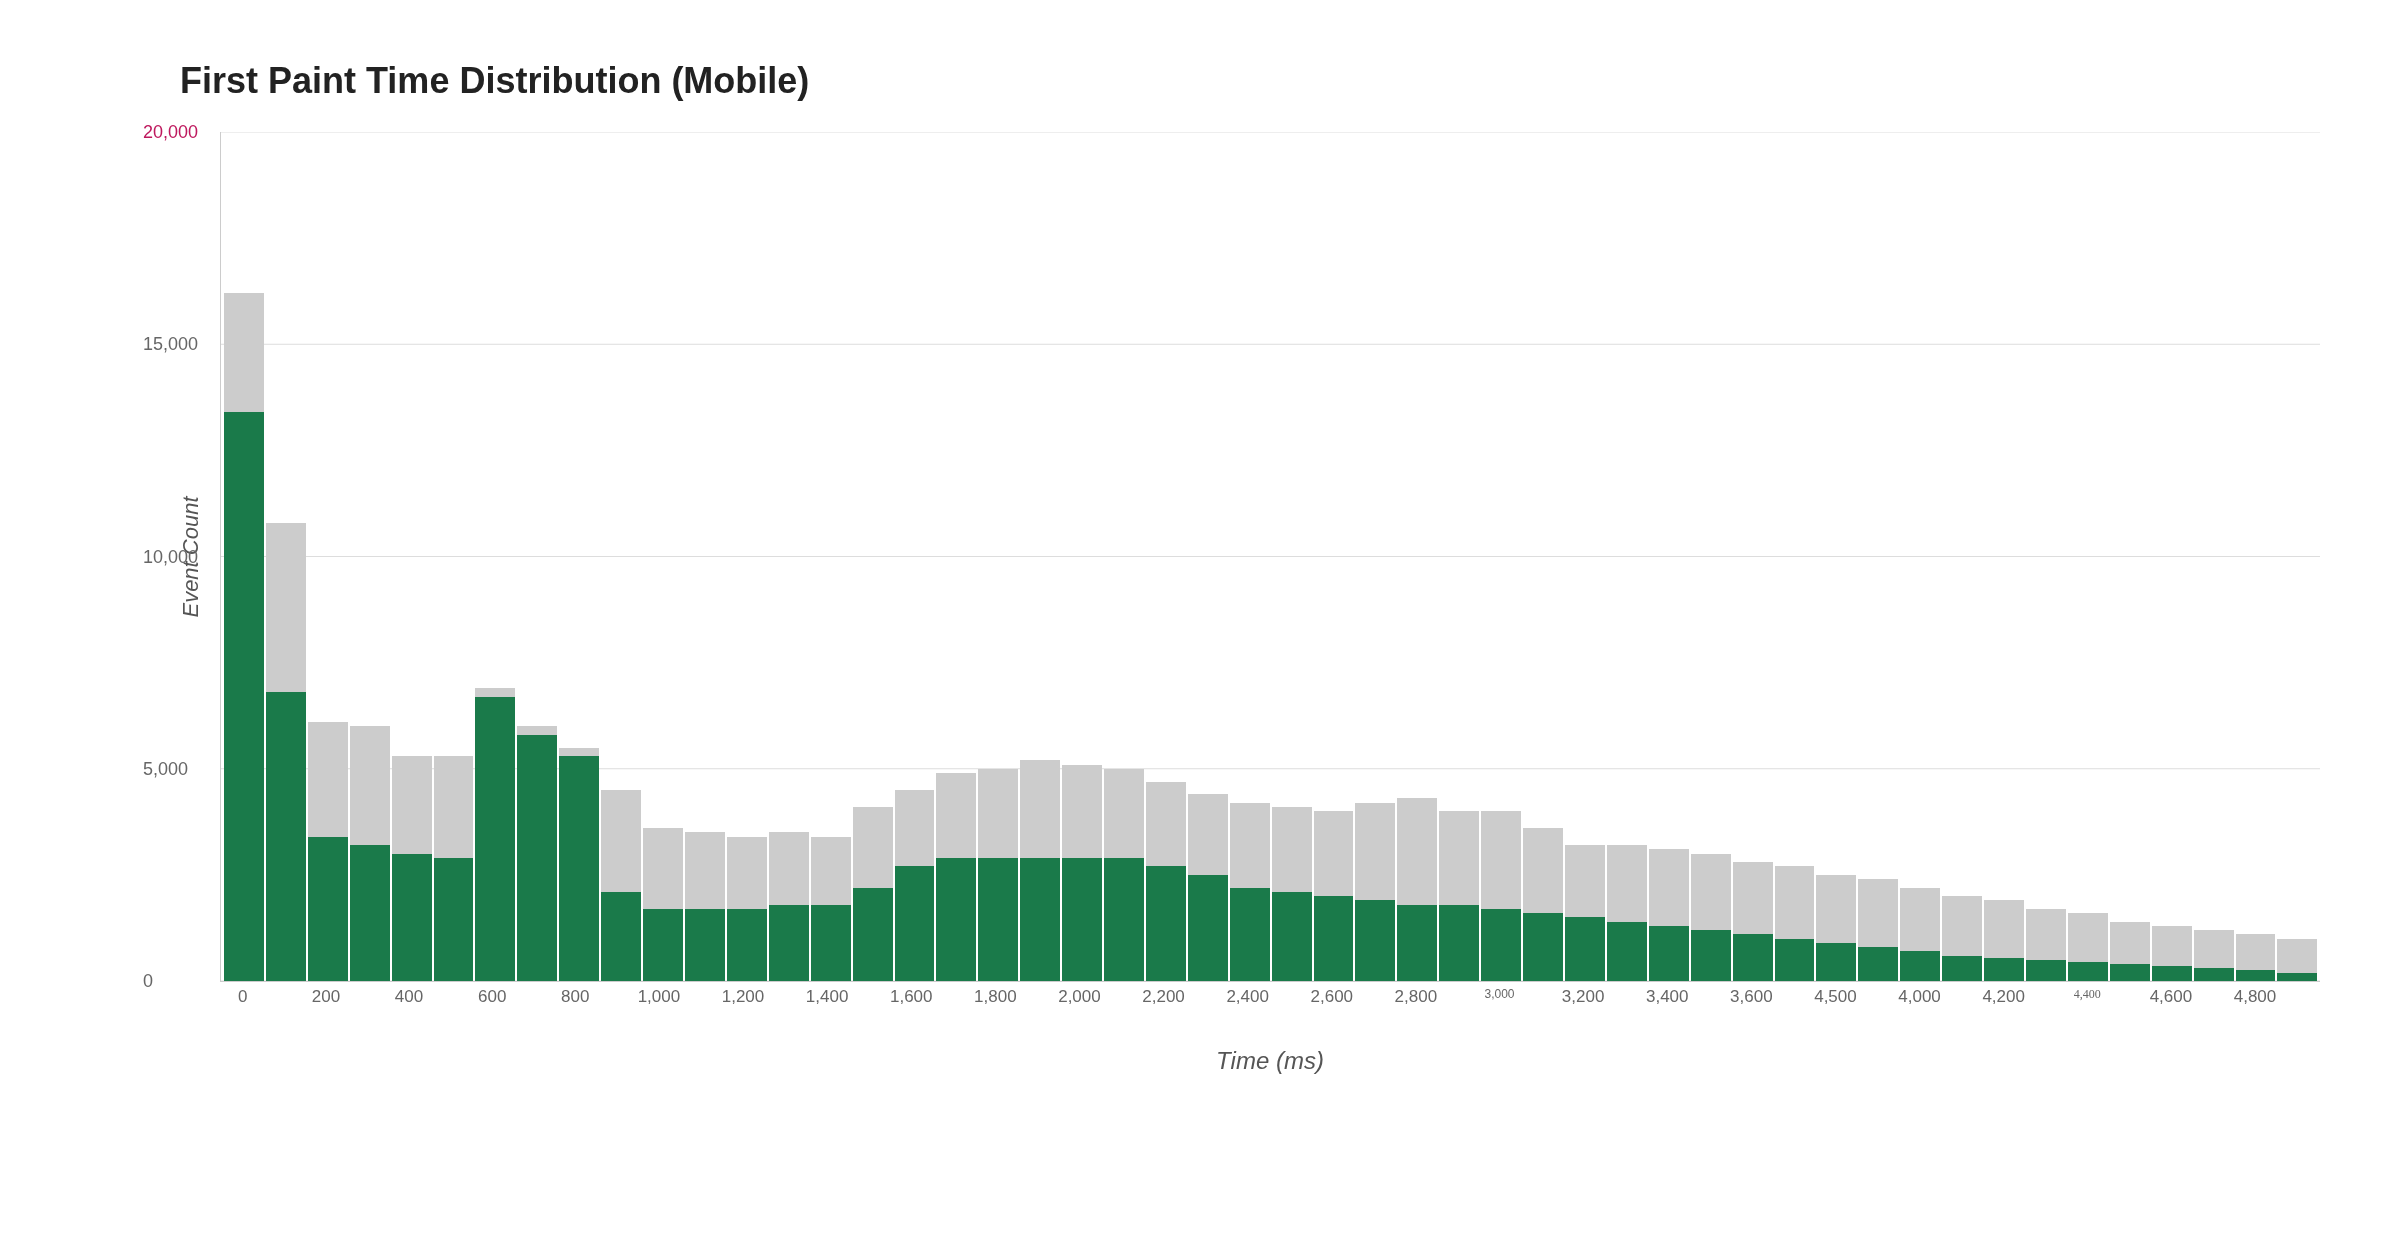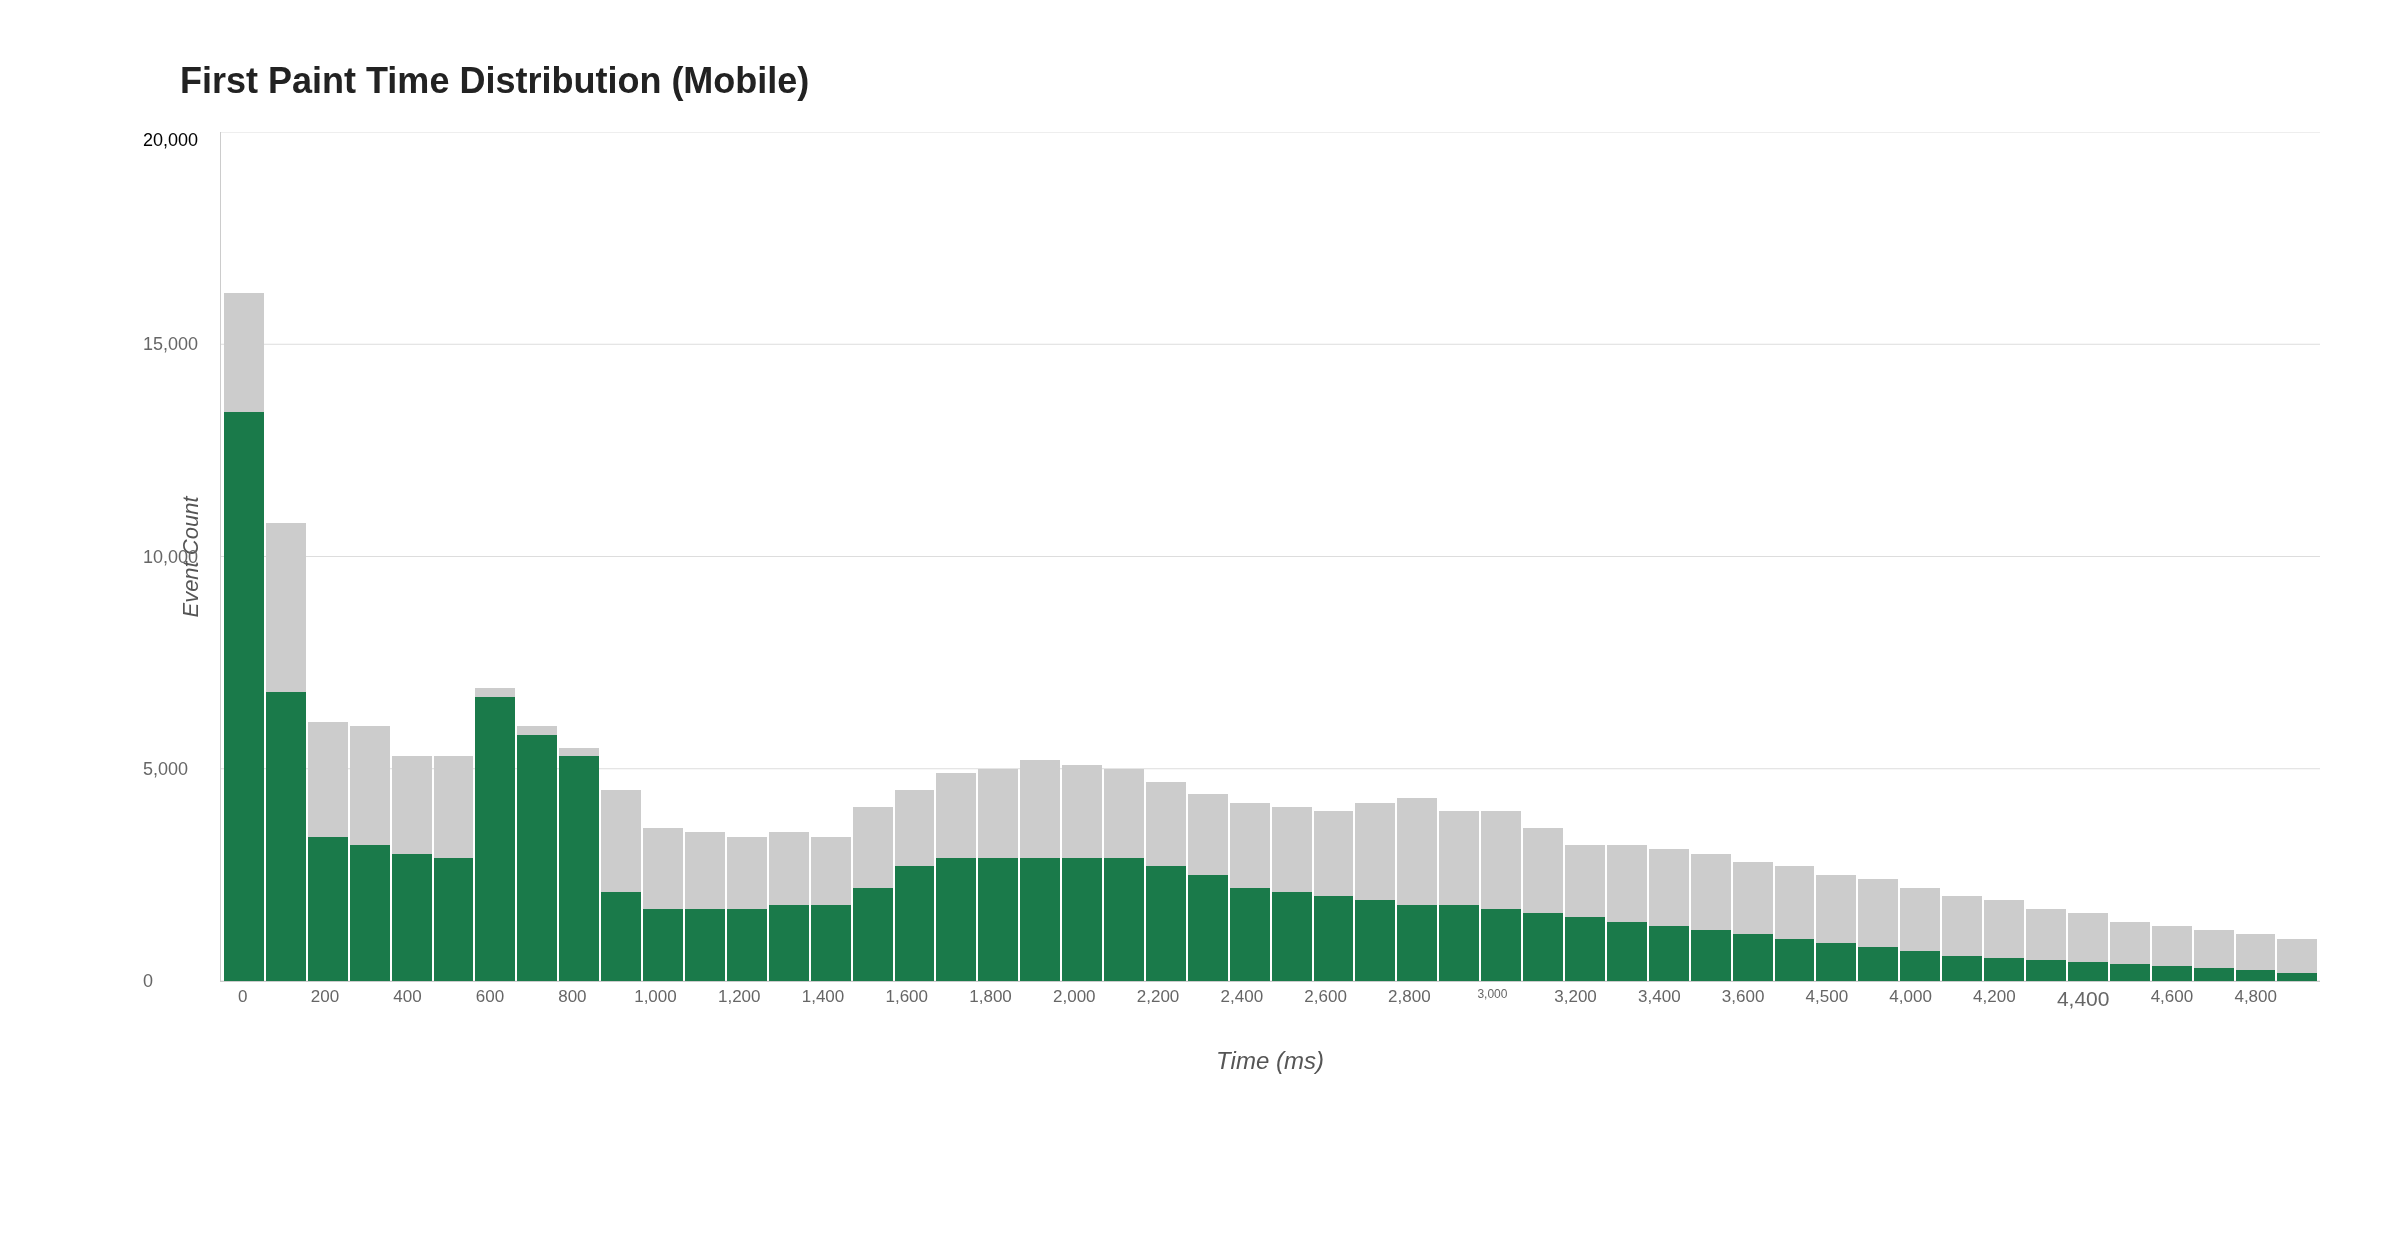--- a/index.html
+++ b/index.html
@@ -119,21 +119,21 @@
 
       <svg style="position:absolute;top:0;left:0;right:0;bottom:0;width:100%;height:100%;pointer-events:none;">
 
         <line x1="0" y1="0%" x2="100%" y2="0%" stroke="#ddd" stroke-width="1"></line>
         <line x1="0" y1="25%" x2="100%" y2="25%" stroke="#ddd" stroke-width="1"></line>
         <line x1="0" y1="50%" x2="100%" y2="50%" stroke="#ddd" stroke-width="1"></line>
         <line x1="0" y1="75%" x2="100%" y2="75%" stroke="#ddd" stroke-width="1"></line>
         <line x1="0" y1="100%" x2="100%" y2="100%" stroke="#ddd" stroke-width="1"></line>
       </svg>
 
-      <div style="position:absolute;left:-78px;top:8px;transform:translateY(-50%);font-size:18px;color:#000000;">20,000</div>
+      <div style="position:absolute;left:-78px;top:0;transform:translateY(-50%);font-size:18px;color:#be185d;">20,000</div>
       <div style="position:absolute;left:-78px;top:25%;transform:translateY(-50%);font-size:18px;color:#666;">15,000</div>
       <div style="position:absolute;left:-78px;top:50%;transform:translateY(-50%);font-size:18px;color:#666;">10,000</div>
       <div style="position:absolute;left:-78px;top:75%;transform:translateY(-50%);font-size:18px;color:#666;">5,000</div>
       <div style="position:absolute;left:-78px;top:100%;transform:translateY(-50%);font-size:18px;color:#666;">0</div>
 
       <div class="bars-container" id="bars-container">
       <div class="bar-group" style="position: relative; height: 100%; flex: 1 1 0%; padding: 0px 1px;">
             <div style="position: absolute; bottom: 0px; left: 1px; right: 1px; height: 81%; background: rgb(204, 204, 204);"></div>
             <div style="position: absolute; bottom: 0px; left: 1px; right: 1px; height: 20%; background: rgb(184, 232, 150);"></div>
             <div style="position: absolute; bottom: 0px; left: 1px; right: 1px; height: 67%; background: rgb(26, 122, 74);"></div>
@@ -426,21 +426,21 @@
         <div style="flex: 1 1 0%; text-align: center; font-size: 17px; color: rgb(102, 102, 102);">3,400</div>
         <div style="flex: 1 1 0%; text-align: center; font-size: 17px; color: rgb(102, 102, 102);"></div>
         <div style="flex: 1 1 0%; text-align: center; font-size: 17px; color: rgb(102, 102, 102);">3,600</div>
         <div style="flex: 1 1 0%; text-align: center; font-size: 17px; color: rgb(102, 102, 102);"></div>
         <div style="flex: 1 1 0%; text-align: center; font-size: 17px; color: rgb(102, 102, 102);">4,500</div>
         <div style="flex: 1 1 0%; text-align: center; font-size: 17px; color: rgb(102, 102, 102);"></div>
         <div style="flex: 1 1 0%; text-align: center; font-size: 17px; color: rgb(102, 102, 102);">4,000</div>
         <div style="flex: 1 1 0%; text-align: center; font-size: 17px; color: rgb(102, 102, 102);"></div>
         <div style="flex: 1 1 0%; text-align: center; font-size: 17px; color: rgb(102, 102, 102);">4,200</div>
         <div style="flex: 1 1 0%; text-align: center; font-size: 17px; color: rgb(102, 102, 102);"></div>
-        <div style="flex: 1 1 0%; text-align: center; font-size: 21px; color: rgb(102, 102, 102);">4,400</div>
+        <div style="flex: 1 1 0%; text-align: center; font-size: 12px; color: rgb(102, 102, 102); font-family: Liberation Serif, serif;">4,400</div>
         <div style="flex: 1 1 0%; text-align: center; font-size: 17px; color: rgb(102, 102, 102);"></div>
         <div style="flex: 1 1 0%; text-align: center; font-size: 17px; color: rgb(102, 102, 102);">4,600</div>
         <div style="flex: 1 1 0%; text-align: center; font-size: 17px; color: rgb(102, 102, 102);"></div>
         <div style="flex: 1 1 0%; text-align: center; font-size: 17px; color: rgb(102, 102, 102);">4,800</div>
         <div style="flex: 1 1 0%; text-align: center; font-size: 17px; color: rgb(102, 102, 102);"></div>
       </div>
     </div>
   <div class="x-axis-title">Time (ms)</div>
 </div>
 

